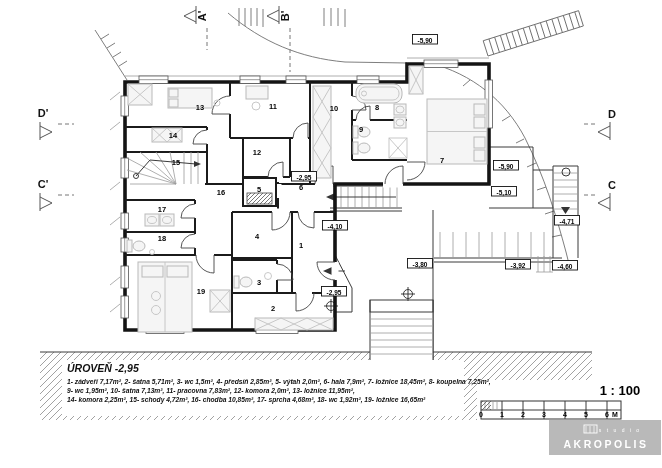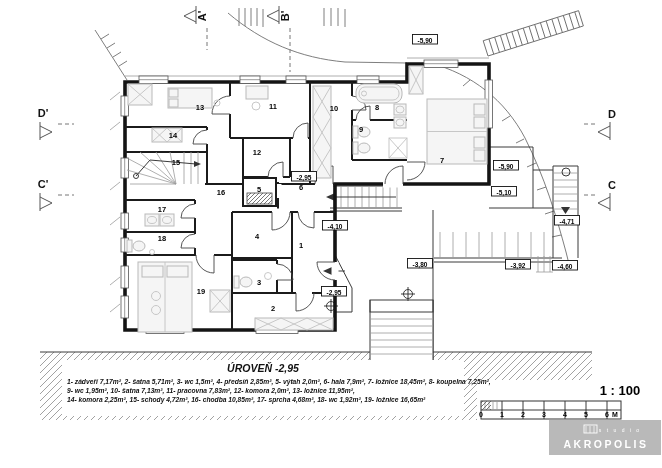--- a/index.html
+++ b/index.html
@@ -25,21 +25,21 @@
   .elev-box{fill:#fff;stroke:#111;stroke-width:.9;}
   .elev-text{font:bold 6.5px "Liberation Sans",sans-serif;fill:#000;text-anchor:middle;}
   .section-label{font:bold 11px "Liberation Sans",sans-serif;fill:#111;text-anchor:middle;}
   .sb-num{font:bold 7px "Liberation Sans",sans-serif;fill:#000;text-anchor:middle;}
   .ratio{font:bold 13px "Liberation Sans",sans-serif;fill:#000;text-anchor:middle;}
   .logo-name{font:bold 10.5px "Liberation Sans",sans-serif;fill:#fff;letter-spacing:2.5px;text-anchor:middle;}
   .logo-sub{font:5px "Liberation Sans",sans-serif;fill:#fff;letter-spacing:2px;text-anchor:middle;}
   
   .legend{position:absolute;left:62px;top:360px;width:402px;height:56px;background:#fff;
           padding:2px 5px;box-sizing:border-box;color:#111;}
-  .legend-title{font:bold italic 10.5px "Liberation Sans",sans-serif;margin-bottom:3px;text-align:center;}
+  .legend-title{font:bold italic 10.5px "Liberation Sans",sans-serif;margin-bottom:3px;}
   .legend-line{font:italic 6.7px "Liberation Sans",sans-serif;font-weight:600;line-height:9px;white-space:nowrap;}
 </style>
 </head>
 <body>
 
 <div class="stage">
 <svg width="662" height="468" viewBox="0 0 662 468">
   <defs>
     <pattern id="hatchT" width="7" height="7" patternUnits="userSpaceOnUse">
       <path d="M0,7 L7,0" stroke="#8a8a8a" stroke-width="0.8"></path>

